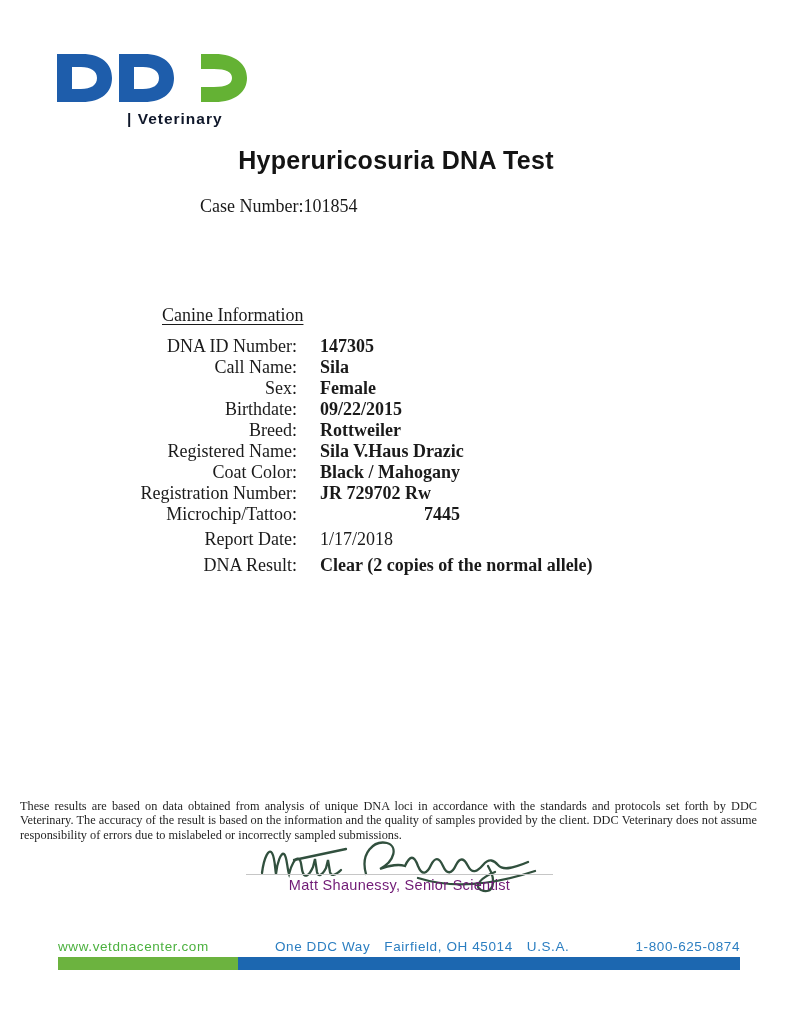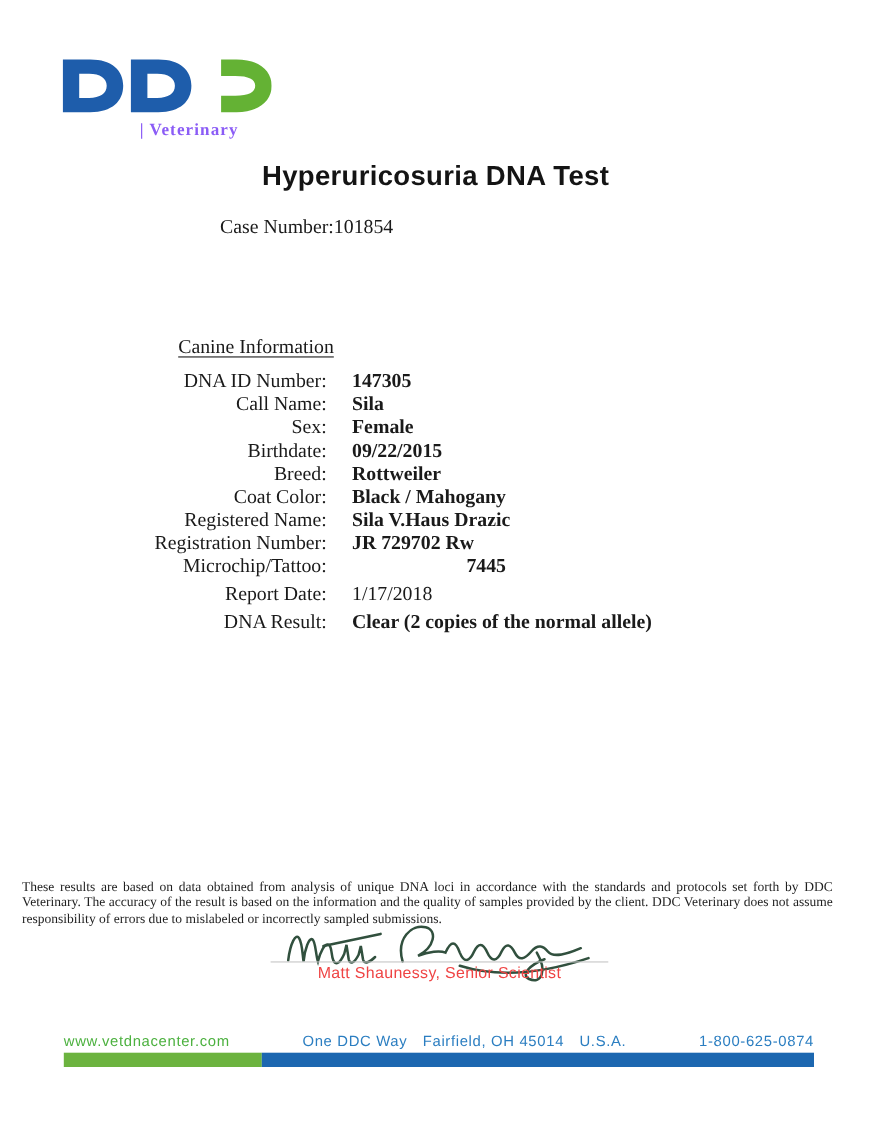--- a/index.html
+++ b/index.html
@@ -14,24 +14,24 @@
     overflow: hidden;
     margin: 0 auto;
   }
 
   
   .logo-block { position: absolute; left: 57px; top: 53px; width: 200px; }
   .logo-letters svg { display: block; }
   .logo-tagline {
     margin-left: 70px;
     margin-top: 7px;
-    font-family: Liberation Serif, serif;
+    font-family: Liberation Sans, sans-serif;
     font-size: 15.5px;
     letter-spacing: 1px;
-    color: #8b5cf6;
+    color: #0f172a;
     font-weight: bold;
   }
 
   
   .doc-title {
     position: absolute;
     left: 0; right: 0; top: 146px;
     text-align: center;
     font-family: "Liberation Sans", sans-serif;
     font-weight: bold;
@@ -93,21 +93,21 @@
     background: #c6c6c6;
   }
   .sig-name {
     position: absolute;
     left: 246px; top: 877px;
     width: 307px;
     text-align: center;
     font-family: "Liberation Sans", sans-serif;
     font-size: 14.5px;
     letter-spacing: 0.3px;
-    color: #ef4444;
+    color: #701a75;
   }
 
   
   .footer-text {
     position: absolute;
     left: 58px; top: 939px;
     width: 682px;
     display: flex;
     justify-content: space-between;
     align-items: baseline;
@@ -170,26 +170,26 @@
     </div>
     <div class="kv">
       <span class="lbl">Birthdate:</span>
       <span class="val">09/22/2015</span>
     </div>
     <div class="kv">
       <span class="lbl">Breed:</span>
       <span class="val">Rottweiler</span>
     </div>
     <div class="kv">
+      <span class="lbl">Registered Name:</span>
+      <span class="val">Sila V.Haus Drazic</span>
+    </div>
+    <div class="kv">
       <span class="lbl">Coat Color:</span>
       <span class="val">Black / Mahogany</span>
-    </div>
-    <div class="kv">
-      <span class="lbl">Registered Name:</span>
-      <span class="val">Sila V.Haus Drazic</span>
     </div>
     <div class="kv">
       <span class="lbl">Registration Number:</span>
       <span class="val">JR 729702 Rw</span>
     </div>
     <div class="kv">
       <span class="lbl">Microchip/Tattoo:</span>
       <span class="val indent">7445</span>
     </div>
   </div>

